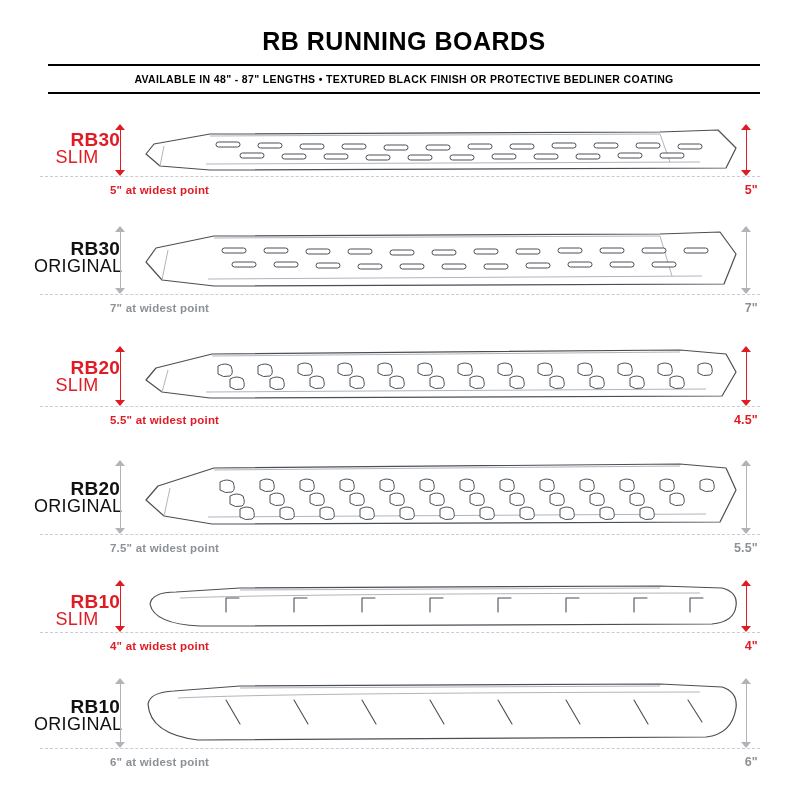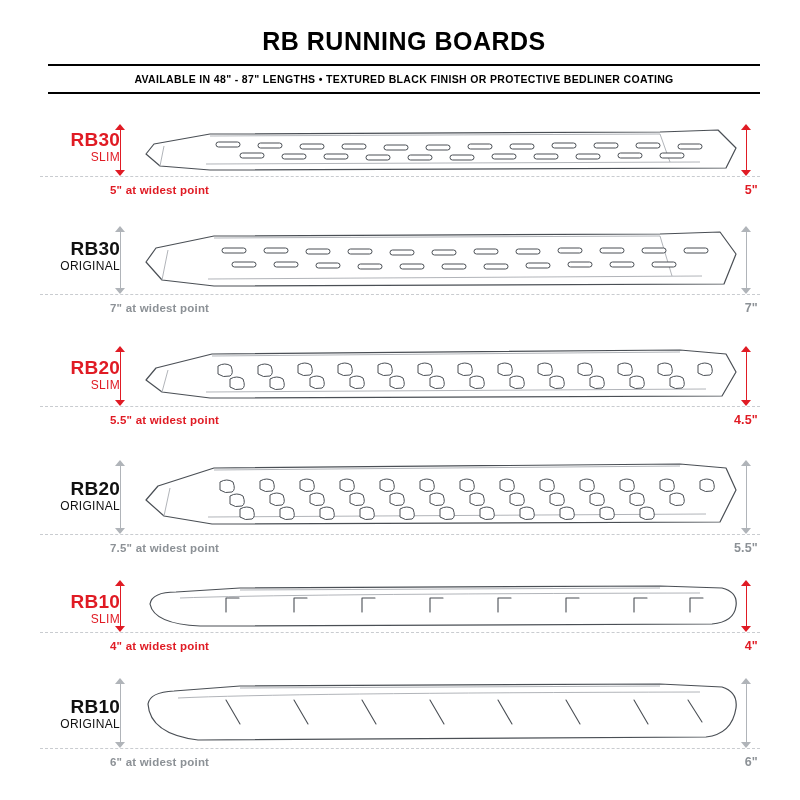--- a/index.html
+++ b/index.html
@@ -75,23 +75,24 @@
     width: 86px;
     text-align: right;
   }
   .label .model {
     font-size: 19px;
     font-weight: bold;
     line-height: 21px;
     letter-spacing: 0.2px;
   }
   .label .variant {
-    font-size: 12px;
+    font-size: 18px;
     line-height: 15px;
     letter-spacing: 0.3px;
+    text-align: center;
   }
   .red { color: #e01b24; }
   .blk { color: #111111; }
   .gry { color: #8c9196; }
 
   
   .vmeas {
     position: absolute;
     width: 11px;
   }

